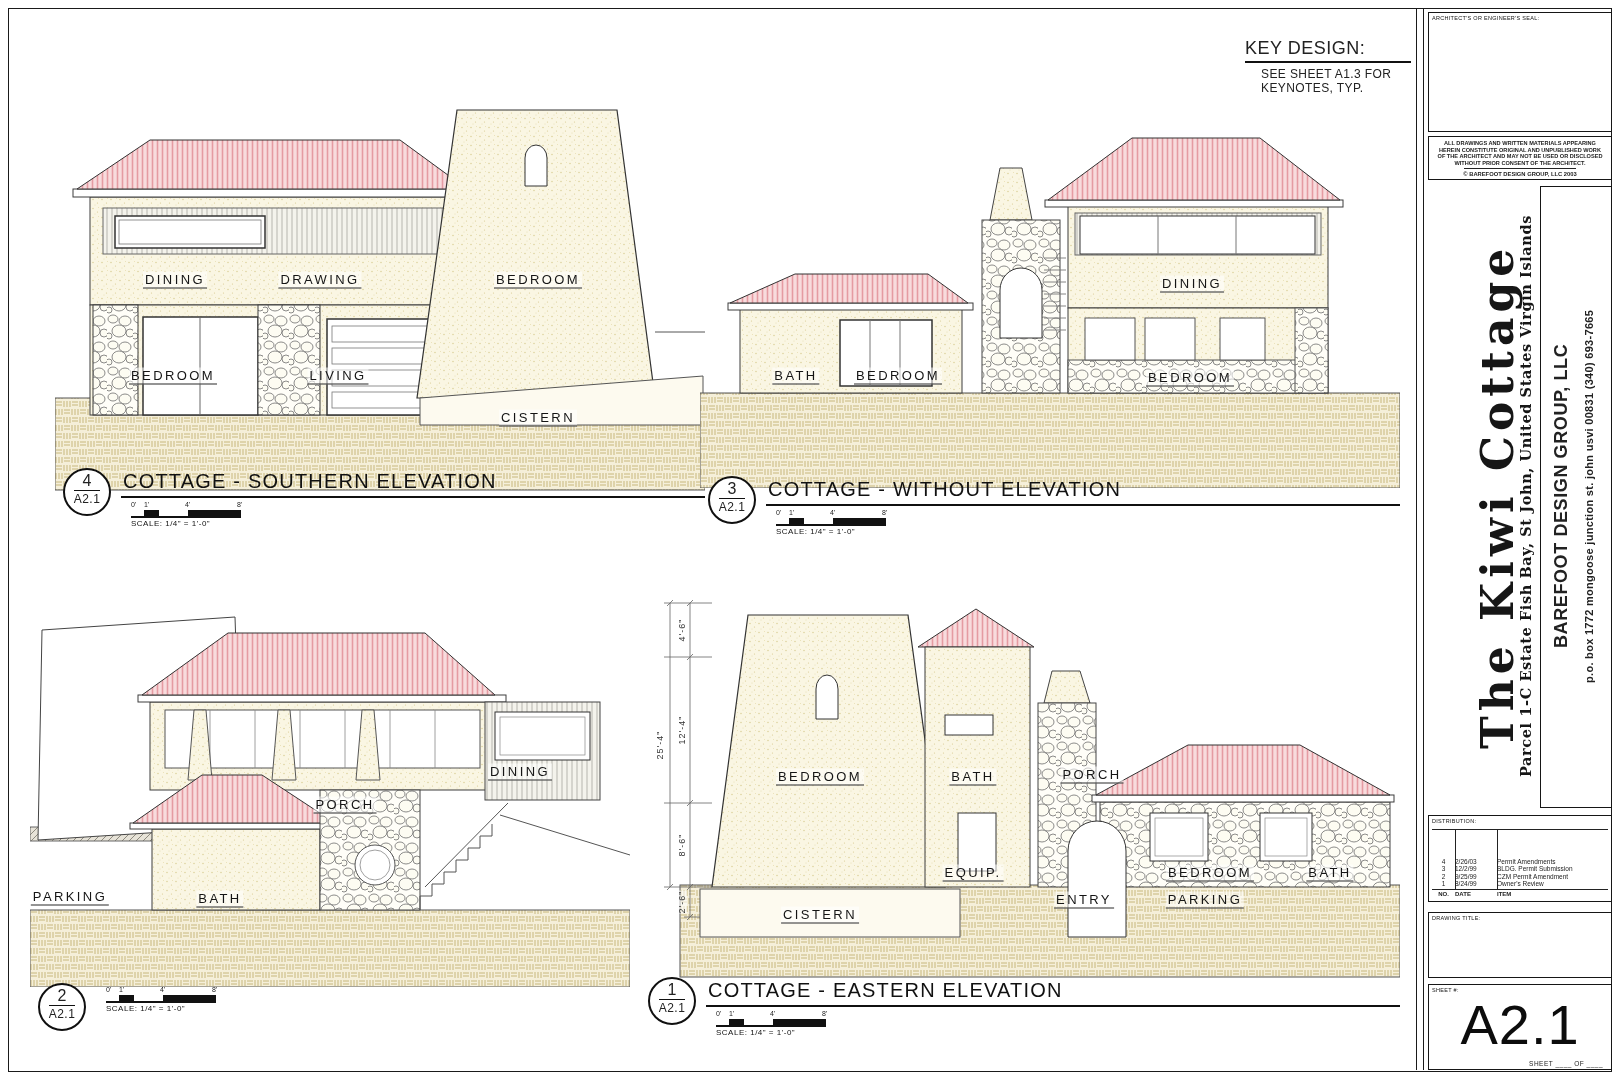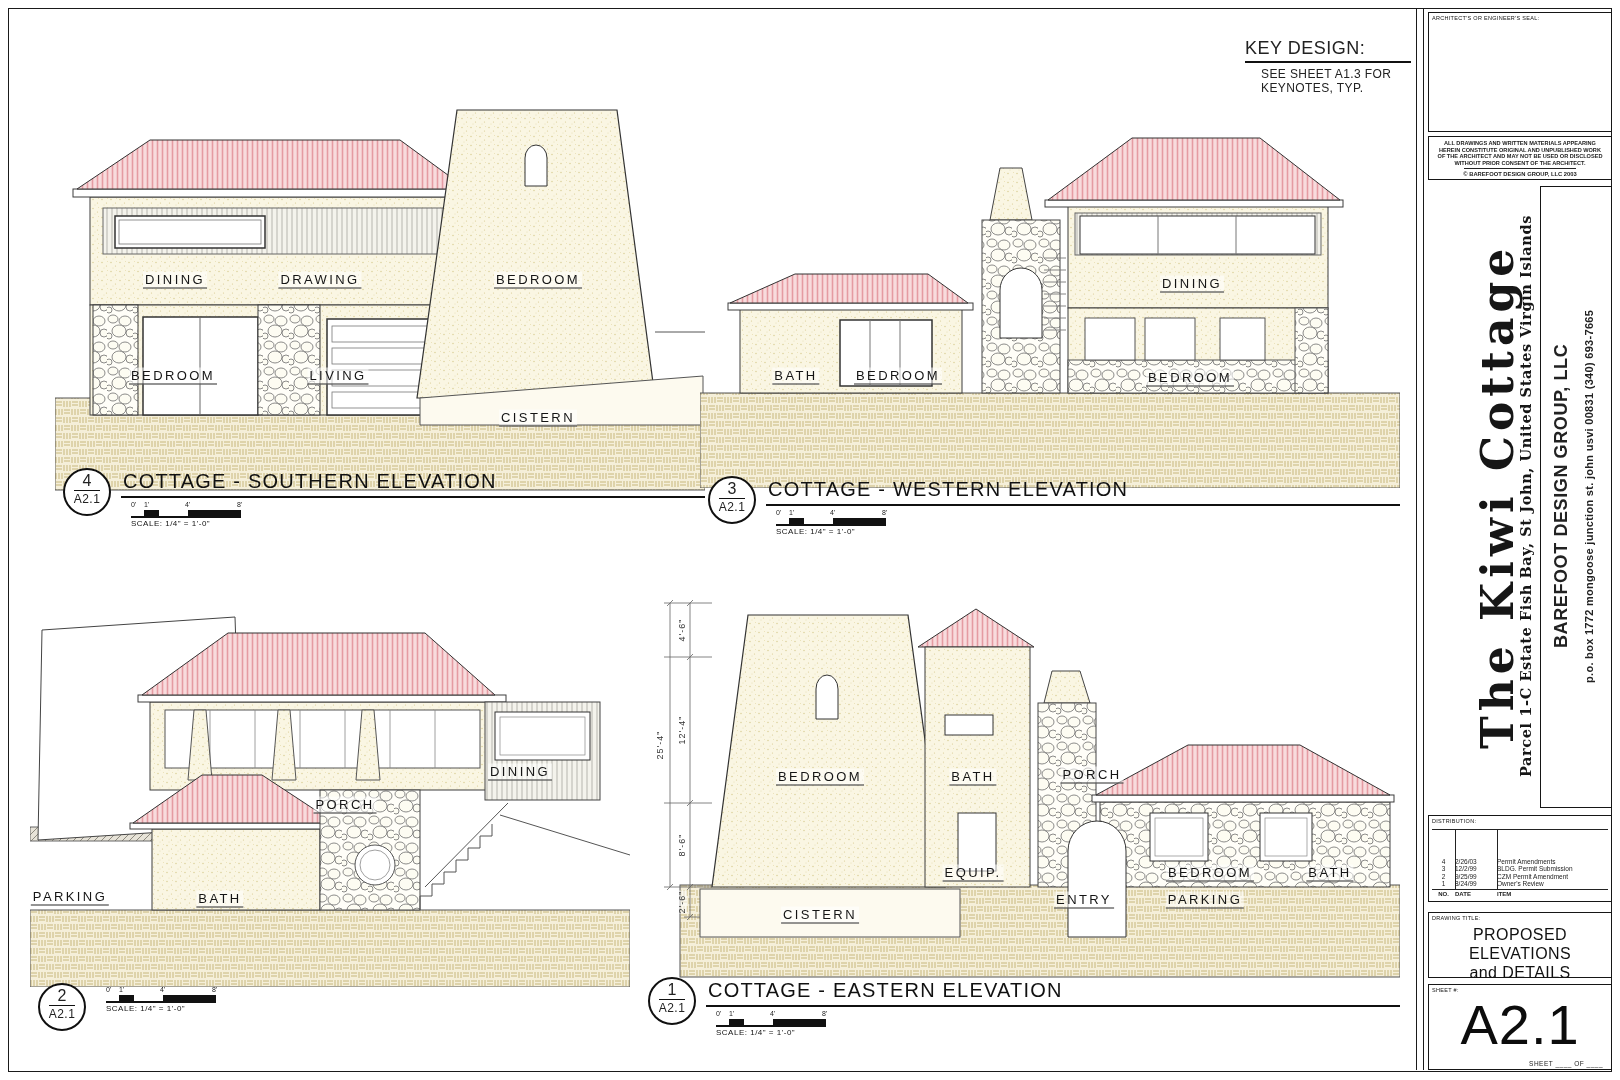--- a/index.html
+++ b/index.html
@@ -212,21 +212,21 @@
   <span class="rm" style="left:492px;top:176px">DINING</span>
   <span class="rm" style="left:96px;top:268px">BATH</span>
   <span class="rm" style="left:198px;top:268px">BEDROOM</span>
   <span class="rm" style="left:490px;top:270px">BEDROOM</span>
   <div class="elev-title" style="left:8px;top:368px;right:0">
     <div class="callout">
       <span class="num">3</span>
       <span class="ref">A2.1</span>
     </div>
     <div class="t-wrap">
-      <div class="t-line"><span>COTTAGE - WESTERN ELEVATION</span></div>
+      <div class="t-line"><span>COTTAGE - WITHOUT ELEVATION</span></div>
       <div class="t-under">
         <div class="sbt">
           <span style="left:0">0'</span>
             <span style="left:13px">1'</span>
           <span style="left:54px">4'</span>
             <span style="left:106px">8'</span>
         </div>
         <div class="sb">
             <i class="s1"></i>
             <i class="s2"></i>
@@ -412,20 +412,19 @@
   </div>
   <div class="dist-foot">
     <span class="c1">NO.</span>
       <span class="c2">DATE</span>
       <span class="c3">ITEM</span>
   </div>
 </div>
 
 <div class="tb-box" id="dt-box">
   <div class="tb-tag">DRAWING TITLE:</div>
-  <div class="dt-text" style="width:130px;margin-left:auto;margin-right:auto">PROPOSED ELEVATIONS and DETAILS</div>
 </div>
 
 <div class="tb-box" id="sheet-box">
   <div class="tb-tag">SHEET #:</div>
   <div id="sheet-num">A2.1</div>
   <div id="sheet-of">SHEET ____ OF ____</div>
 </div>
 
 </body></html>

